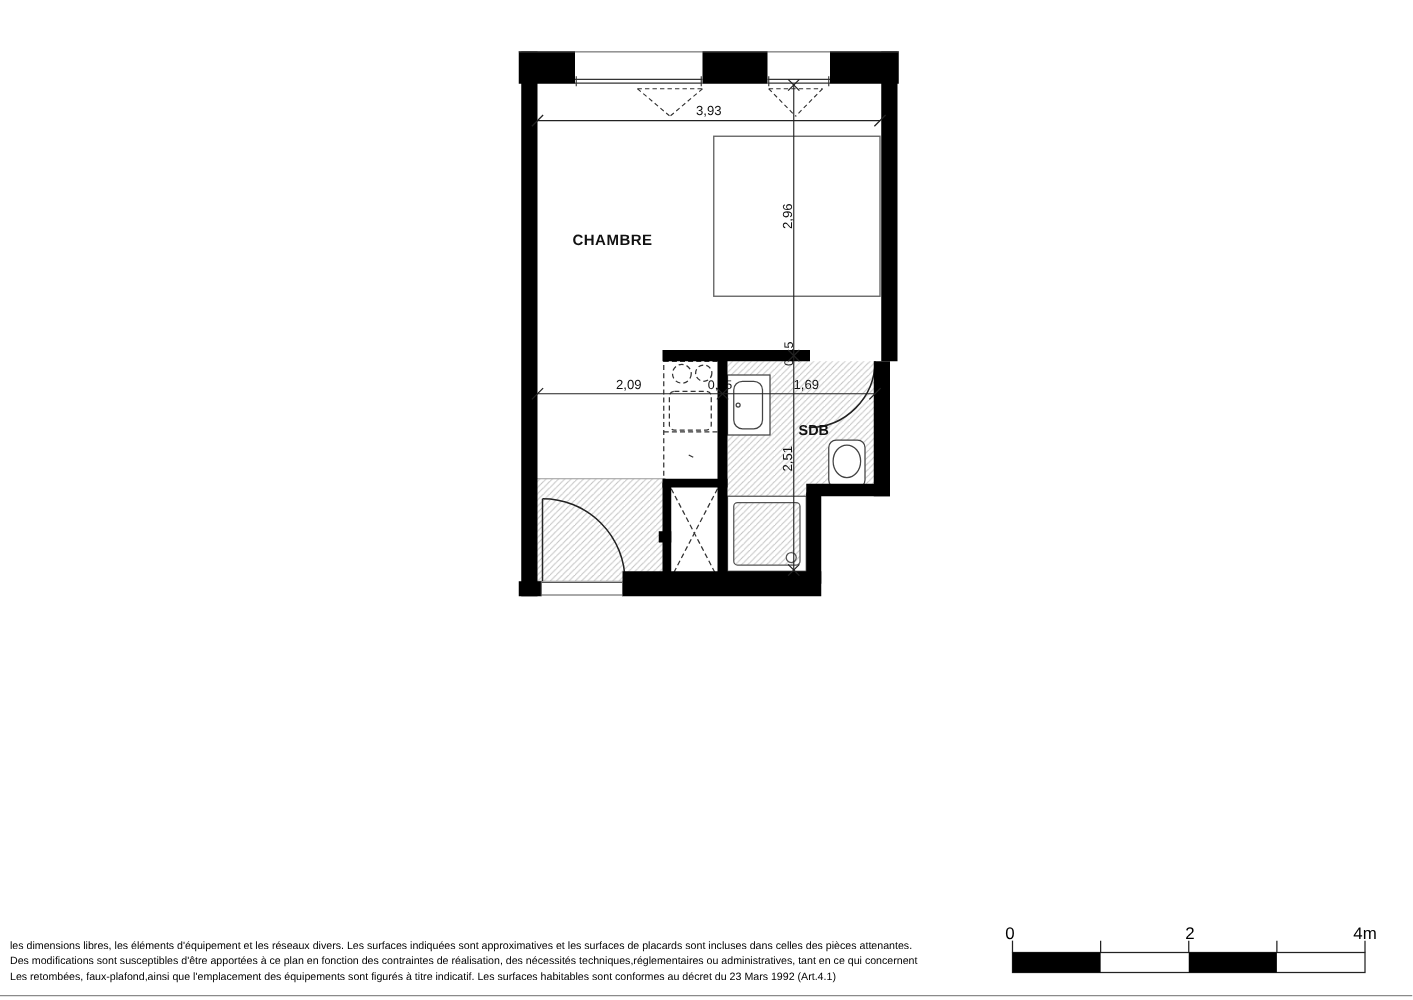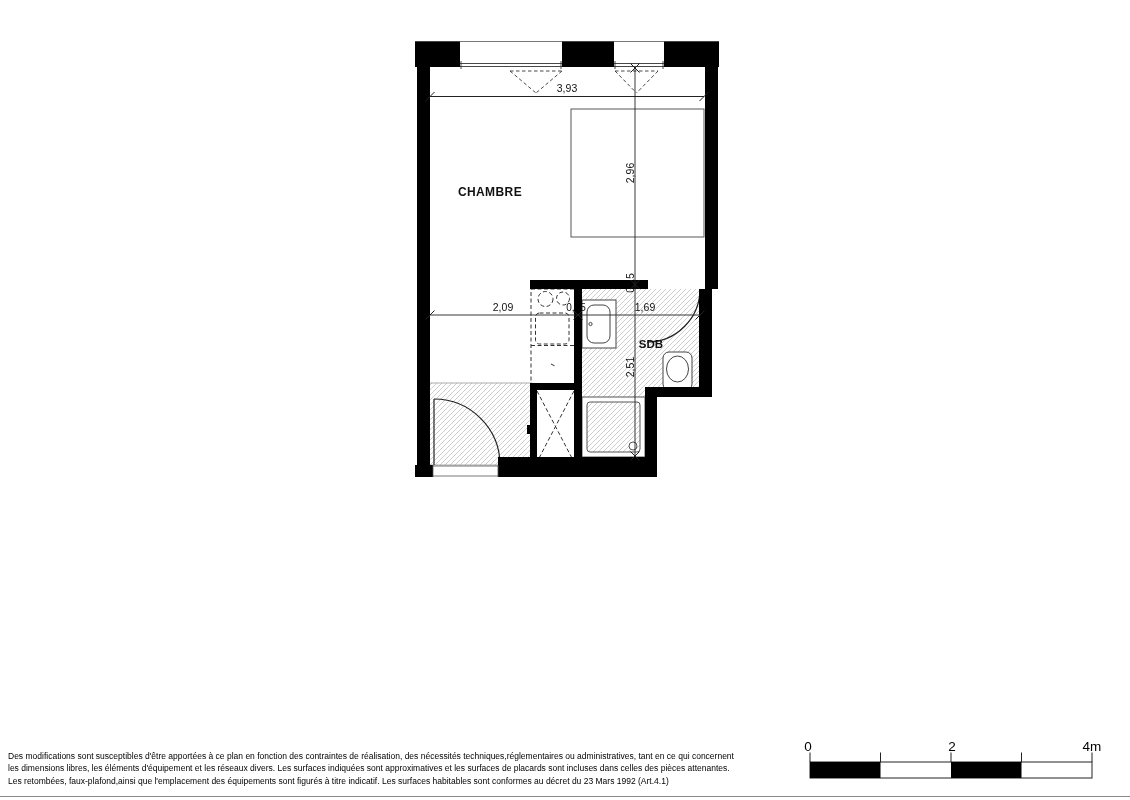--- a/index.html
+++ b/index.html
@@ -159,19 +159,19 @@
       <rect x="810" y="762" width="282" height="16" fill="#ffffff" stroke="#222" stroke-width="1"></rect>
       <rect x="810" y="762" width="70.5" height="16" fill="#000000"></rect>
       <rect x="951" y="762" width="70.5" height="16" fill="#000000"></rect>
       <text class="scale-label" x="808" y="751" text-anchor="middle">0</text>
       <text class="scale-label" x="952" y="751" text-anchor="middle">2</text>
       <text class="scale-label" x="1092" y="751" text-anchor="middle">4m</text>
     </g>
   </svg>
 
   <div id="footer">
+    <div>les dimensions libres, les éléments d'équipement et les réseaux divers. Les surfaces indiquées sont approximatives et les surfaces de placards sont incluses dans celles des pièces attenantes.</div>
     <div>Des modifications sont susceptibles d'être apportées à ce plan en fonction des contraintes de réalisation, des nécessités techniques,réglementaires ou administratives, tant en ce qui concernent</div>
-    <div>les dimensions libres, les éléments d'équipement et les réseaux divers. Les surfaces indiquées sont approximatives et les surfaces de placards sont incluses dans celles des pièces attenantes.</div>
     <div>Les retombées, faux-plafond,ainsi que l'emplacement des équipements sont figurés à titre indicatif. Les surfaces habitables sont conformes au décret du 23 Mars 1992 (Art.4.1)</div>
   </div>
 
   <div id="page-bottom-line"></div>
 </div>
 
 </body></html>

